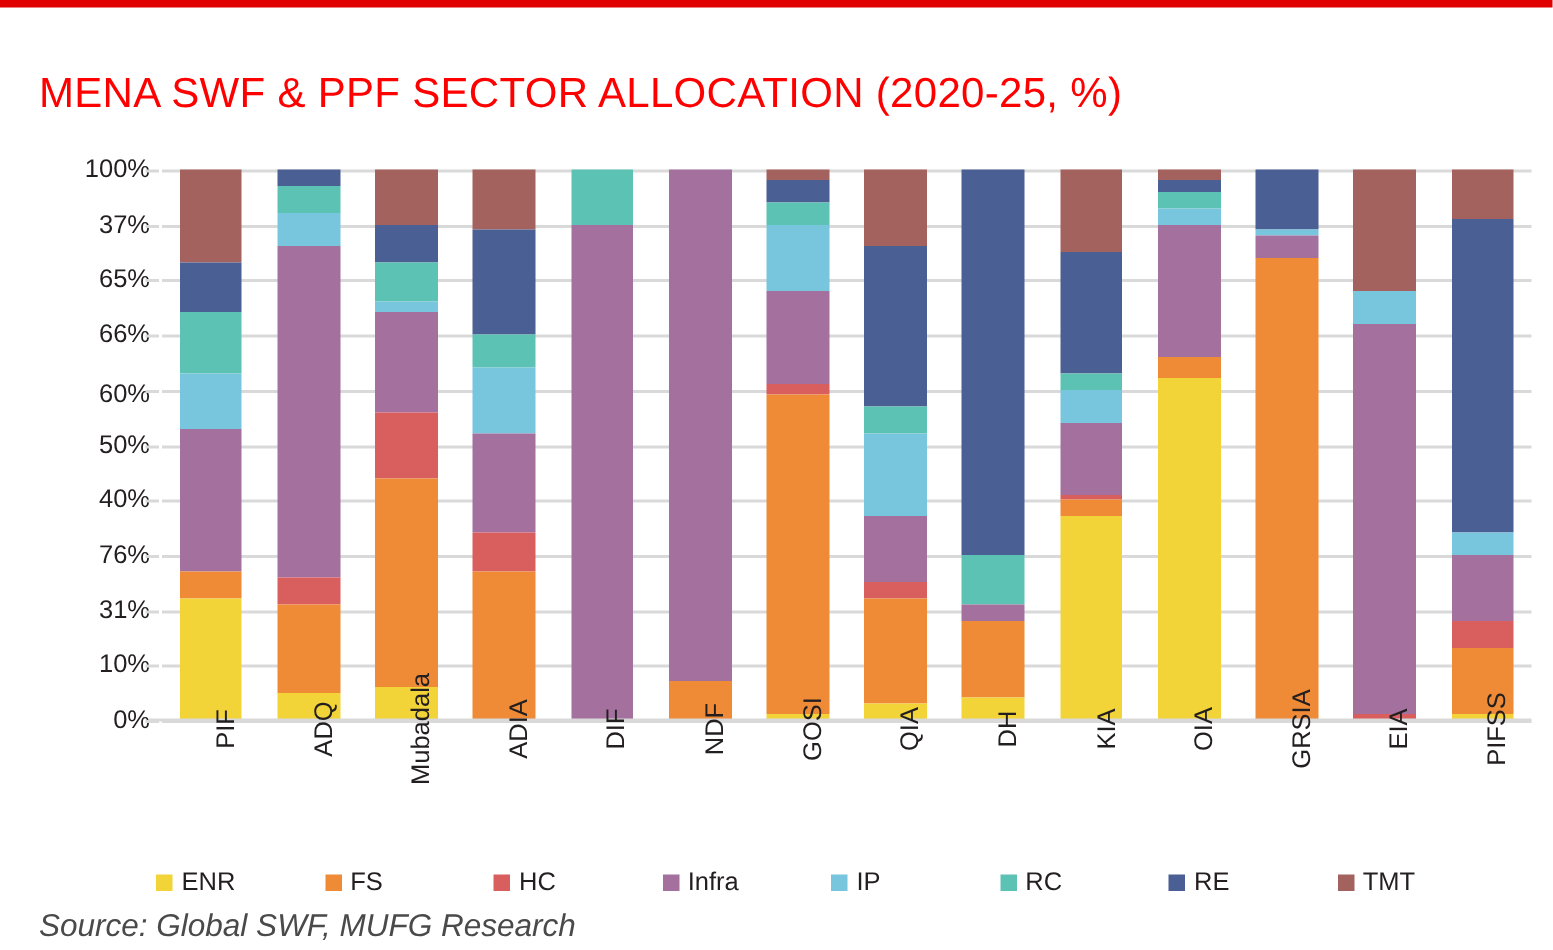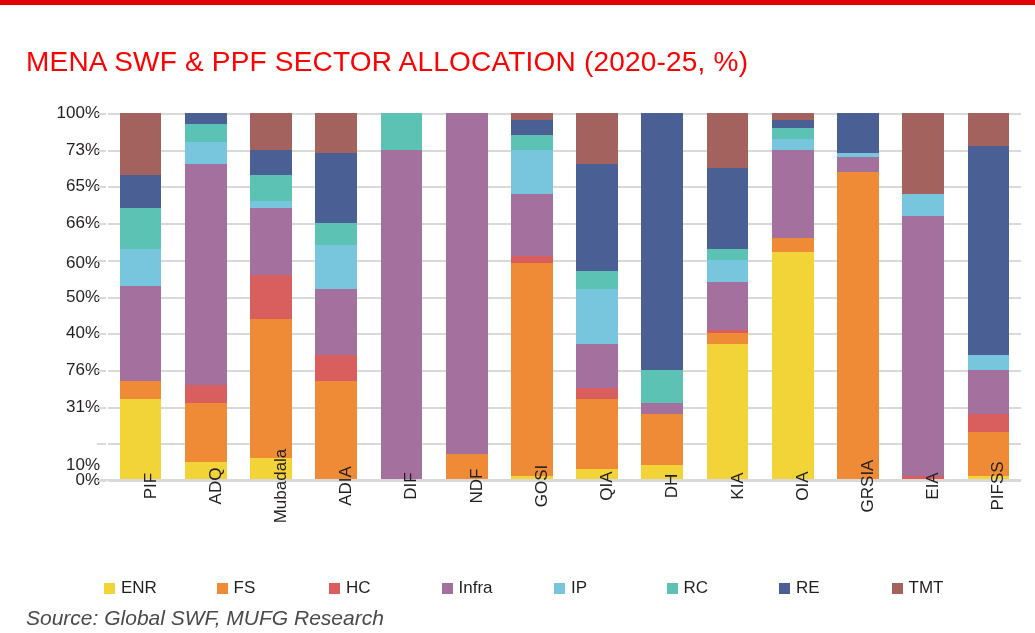--- a/index.html
+++ b/index.html
@@ -164,29 +164,29 @@
 <body>
 
 <div id="top-rule" style="background: rgb(224, 0, 0);"></div>
 
 <div id="chart-title" style="color: rgb(255, 0, 0);">MENA SWF &amp; PPF SECTOR ALLOCATION (2020-25, %)</div>
 
 <div id="plot-wrap">
 
   <div id="y-axis-labels">
       <div class="y-tick-label" style="top: 375px;">0%</div>
-      <div class="y-tick-label" style="top: 338.3px; margin-top: 22px;">10%</div>
+      <div class="y-tick-label" style="top: 338.3px;">10%</div>
       <div class="y-tick-label" style="top: 301.6px;">31%</div>
       <div class="y-tick-label" style="top: 264.9px;">76%</div>
       <div class="y-tick-label" style="top: 228.2px;">40%</div>
       <div class="y-tick-label" style="top: 191.5px;">50%</div>
       <div class="y-tick-label" style="top: 158px;">60%</div>
       <div class="y-tick-label" style="top: 118.1px;">66%</div>
       <div class="y-tick-label" style="top: 81.4px;">65%</div>
-      <div class="y-tick-label" style="top: 44.7px;">73%</div>
+      <div class="y-tick-label" style="top: 44.7px;">37%</div>
       <div class="y-tick-label" style="top: 8px;">100%</div>
     </div>
 
   <div id="plot-area">
       <div class="gridline" style="top: 367px;"></div>
       <div class="tick-stub" style="top: 367px;"></div>
       <div class="gridline" style="top: 330.3px;"></div>
       <div class="tick-stub" style="top: 330.3px;"></div>
       <div class="gridline" style="top: 293.6px;"></div>
       <div class="tick-stub" style="top: 293.6px;"></div>

